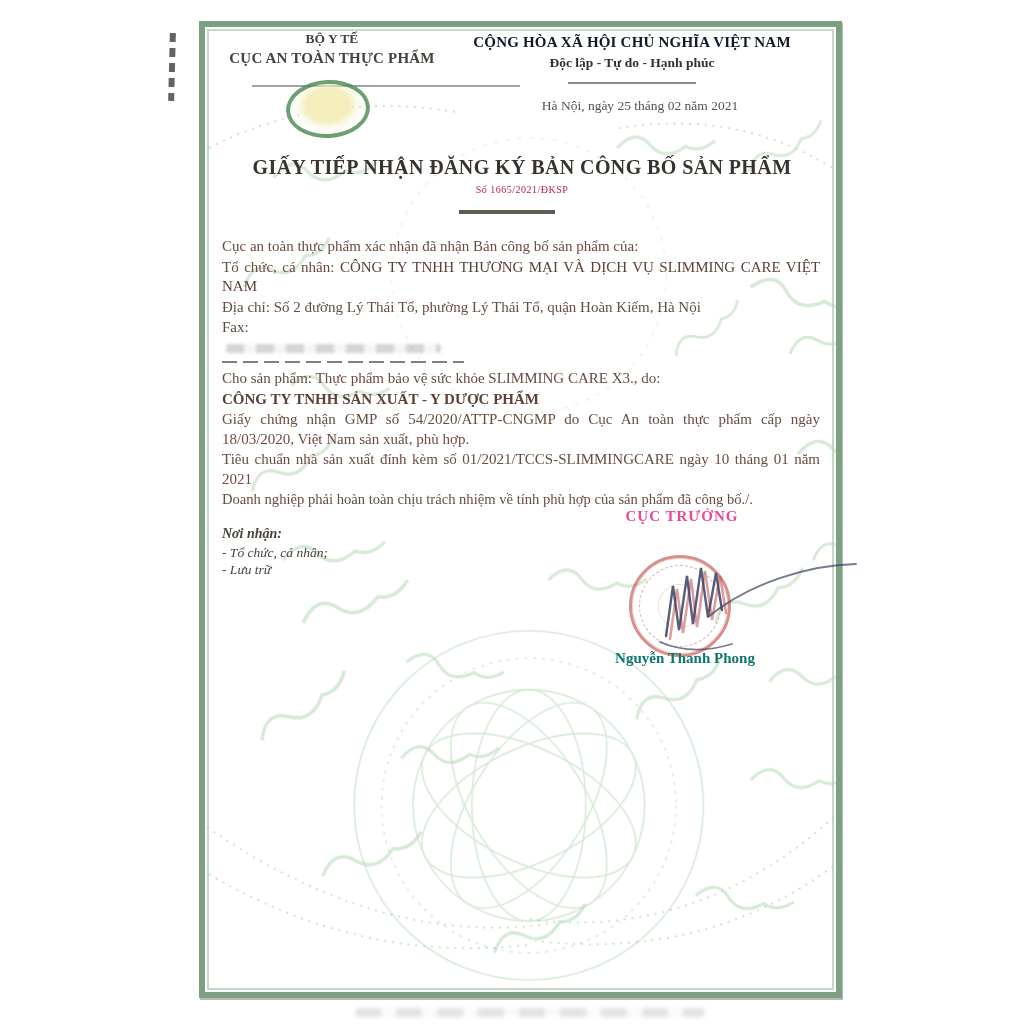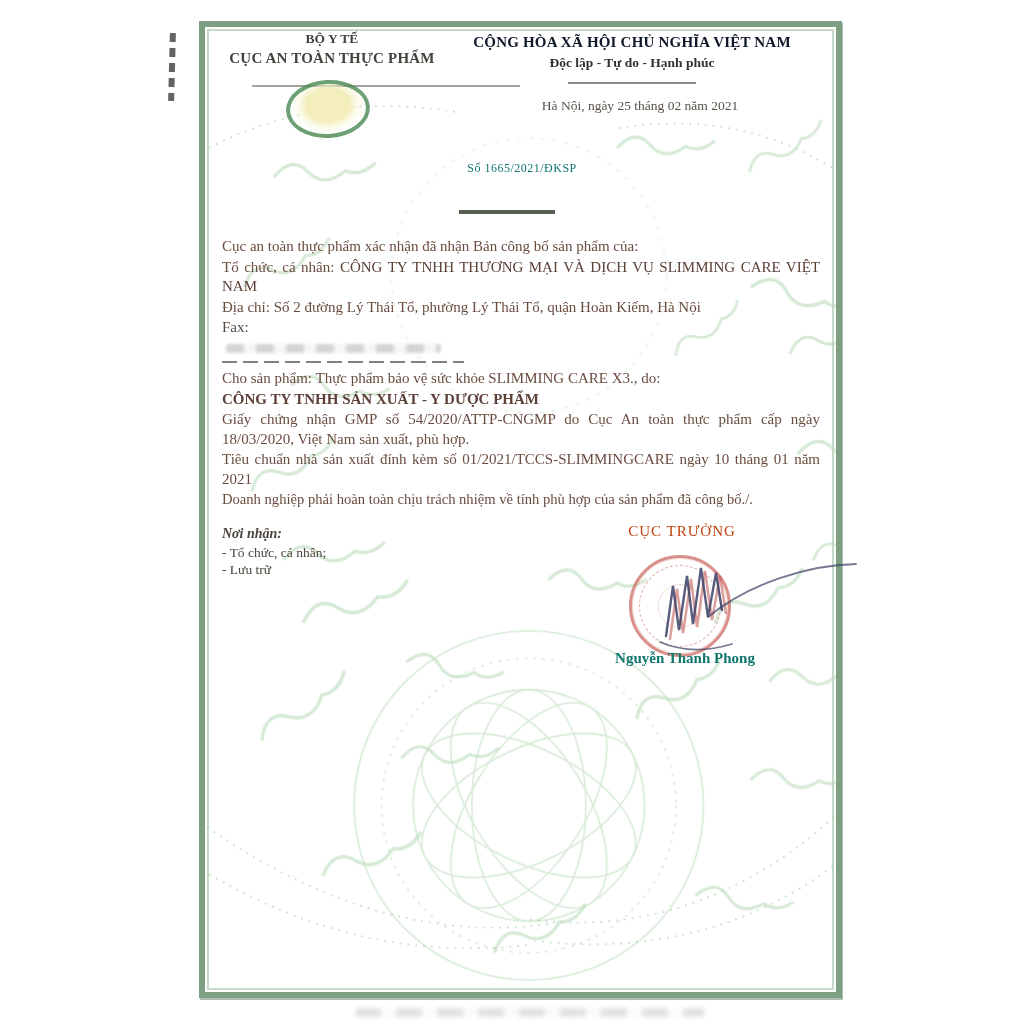--- a/index.html
+++ b/index.html
@@ -41,21 +41,21 @@
     background:radial-gradient(ellipse at 50% 42%,#f3eebc 0 40%,rgba(243,238,188,.25) 55%,transparent 70%);
     transform:rotate(-3deg);
   }
   .nat{position:absolute;left:448px;top:34px;width:368px;text-align:center;}
   .nat .country{font-weight:bold;font-size:15px;color:#0f172a;letter-spacing:.2px;}
   .nat .motto{font-weight:bold;font-size:13.5px;color:#33302c;margin-top:4px;}
   .motto-underline{position:absolute;left:568px;top:82px;width:128px;height:1.5px;background:#8e8c88;}
   .dateline{position:absolute;left:520px;top:98px;width:240px;text-align:center;font-size:13.5px;color:#59524b;}
   .title-block{position:absolute;left:212px;top:156px;width:620px;text-align:center;}
   .cert-title{font-weight:bold;font-size:20px;color:#38332e;letter-spacing:.4px;}
-  .cert-number{font-size:12px;color:#0f766e;margin-top:5px;letter-spacing:.5px;}
+  .cert-number{font-size:10px;color:#be185d;margin-top:5px;letter-spacing:.5px;}
   .title-rule{position:absolute;left:459px;top:210px;width:96px;height:3.5px;background:#565f51;}
   .body-text{
     position:absolute;left:222px;top:232px;width:598px;
     font-size:15px;line-height:19.5px;color:#6b4c40;text-align:justify;
   }
   .body-text p{margin:0 0 1px;}
   .p-intro{margin-top:5px !important;}
   .company{color:#5d4037;}
   .p-manuf{font-weight:bold;color:#5d4037;}
   .fax-row{margin-left:400px;color:#564c44;}
@@ -65,22 +65,22 @@
     filter:blur(1.6px);opacity:.6;
   }
   .dash-sep{
     width:242px;height:2px;margin:3px 0 6px;
     background:repeating-linear-gradient(90deg,#6d6a66 0 15px,transparent 15px 21px);
     opacity:.85;
   }
   .p-resp{white-space:nowrap;font-size:14.6px;}
   .recipients{position:absolute;left:222px;top:526px;font-size:13.5px;color:#4a433c;}
   .recipients .label{font-weight:bold;font-style:italic;font-size:14px;margin-bottom:3px;}
-  .recipients .item{line-height:16.5px;}
-  .signer-title{position:absolute;left:592px;top:523px;width:180px;text-align:center;font-weight:normal;font-size:15px;color:#c2410c;letter-spacing:1px;}
+  .recipients .item{line-height:16.5px;font-style:italic;}
+  .signer-title{position:absolute;left:592px;top:508px;width:180px;text-align:center;font-weight:bold;font-size:15px;color:#ec4899;letter-spacing:1px;}
   .signer-name{position:absolute;left:580px;top:650px;width:210px;text-align:center;font-weight:bold;font-size:15px;color:#0f766e;}
   
   .stamp{
     position:absolute;left:629px;top:555px;width:96px;height:96px;border-radius:50%;
     border:3px solid rgba(201,96,88,.7);
     box-shadow:inset 0 0 0 1px rgba(201,96,88,.25);
     filter:blur(.3px);
   }
   .stamp::before{
     content:"";position:absolute;inset:7px;border-radius:50%;
@@ -161,20 +161,21 @@
   <div class="seal-logo"></div>
 
   <div class="nat">
     <div class="country">CỘNG HÒA XÃ HỘI CHỦ NGHĨA VIỆT NAM</div>
     <div class="motto">Độc lập - Tự do - Hạnh phúc</div>
   </div>
   <div class="motto-underline"></div>
   <div class="dateline">Hà Nội, ngày 25 tháng 02 năm 2021</div>
 
   <div class="title-block">
+    <div class="cert-title">GIẤY TIẾP NHẬN ĐĂNG KÝ BẢN CÔNG BỐ SẢN PHẨM</div>
     <div class="cert-number">Số 1665/2021/ĐKSP</div>
   </div>
   <div class="title-rule"></div>
 
   <div class="body-text">
     <p class="p-intro">Cục an toàn thực phẩm xác nhận đã nhận Bản công bố sản phẩm của:</p>
     <p><span>Tổ chức, cá nhân: </span><span class="company">CÔNG TY TNHH THƯƠNG MẠI VÀ DỊCH VỤ SLIMMING CARE VIỆT NAM</span></p>
     <p>Địa chỉ: Số 2 đường Lý Thái Tổ, phường Lý Thái Tổ, quận Hoàn Kiếm, Hà Nội</p>
     <p class="fax-row">Fax:</p>
     <div><span class="redacted"></span></div>

